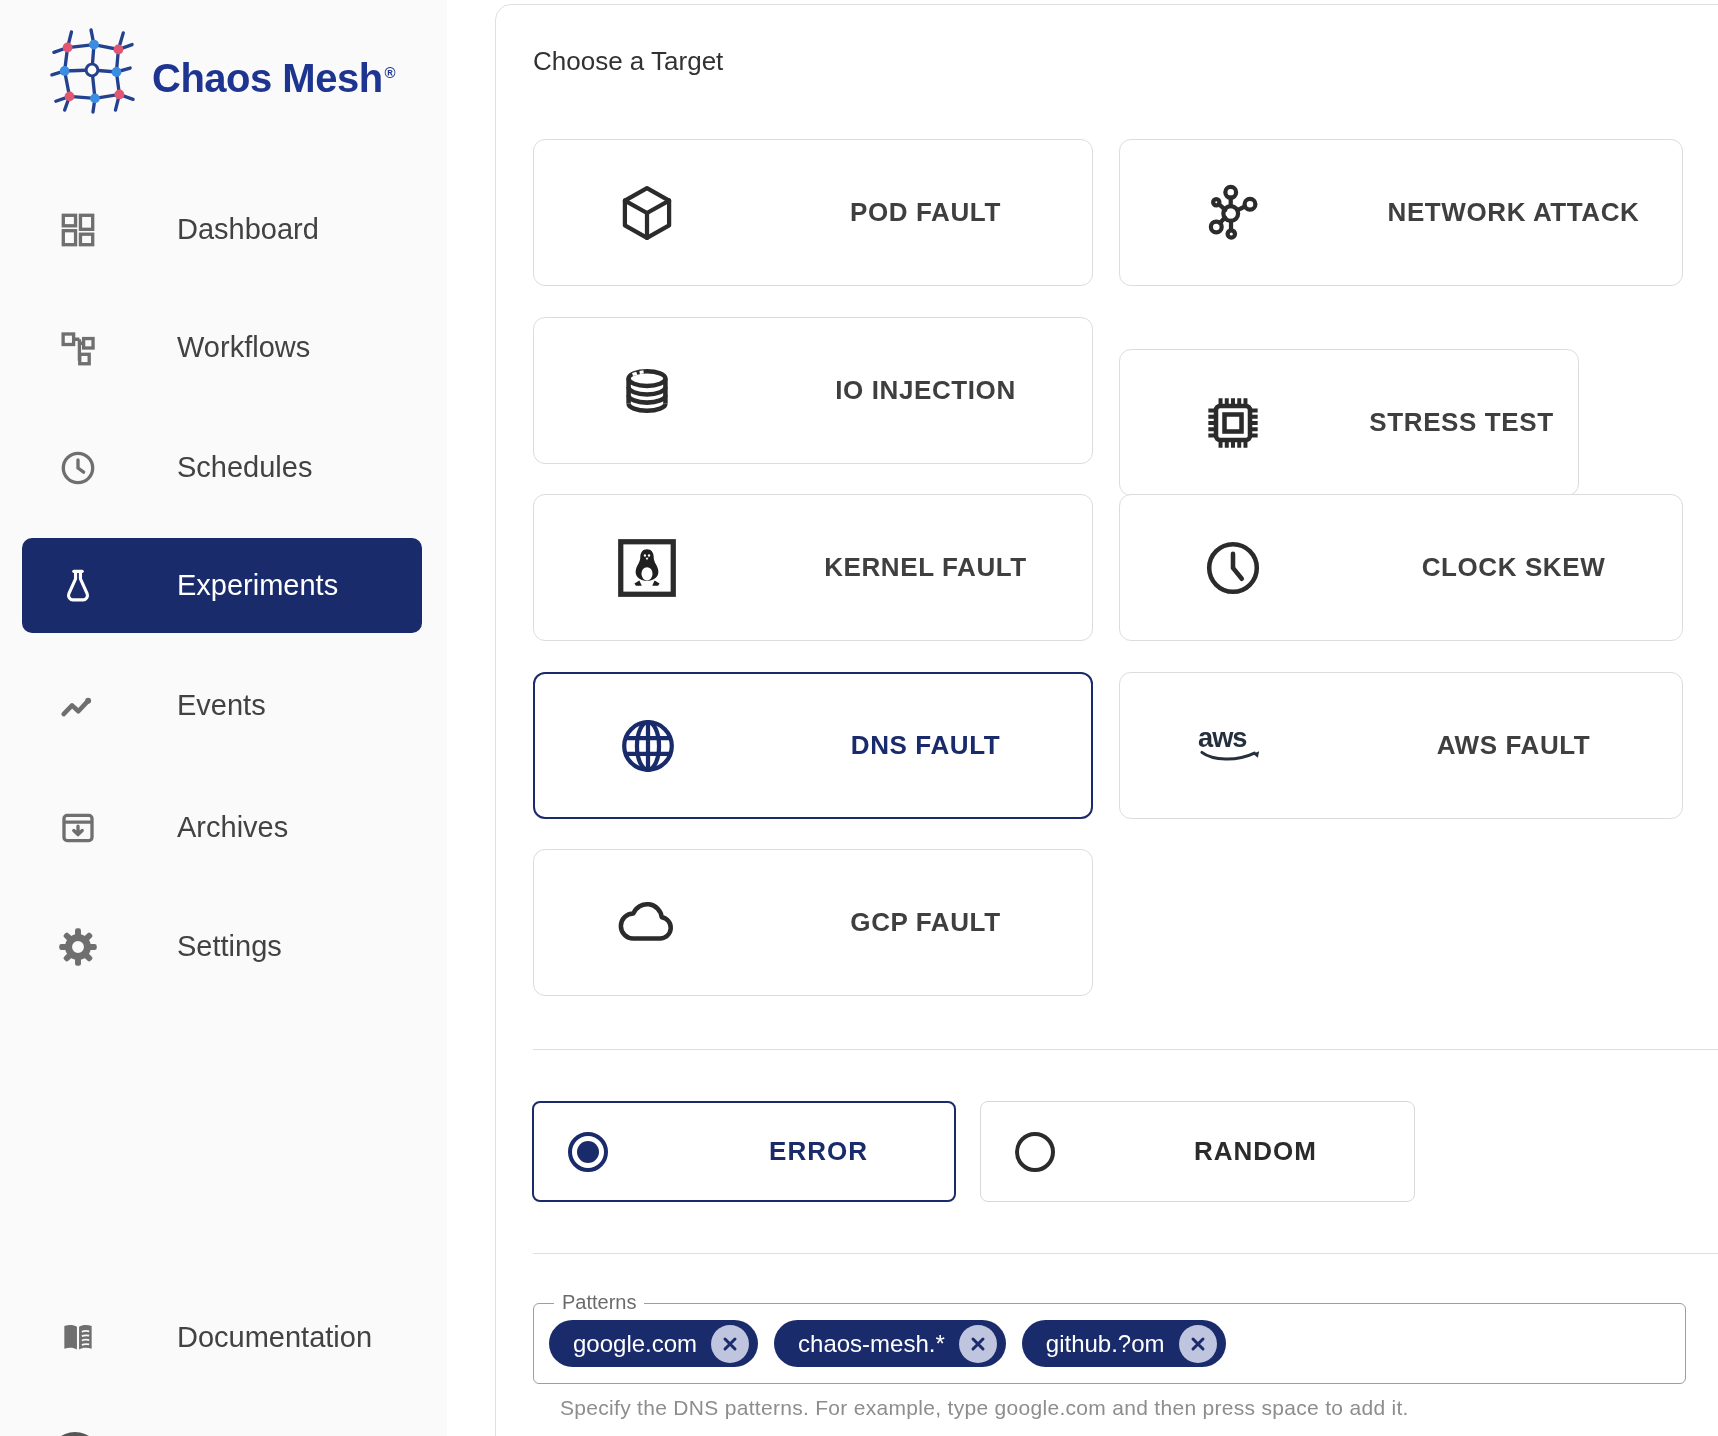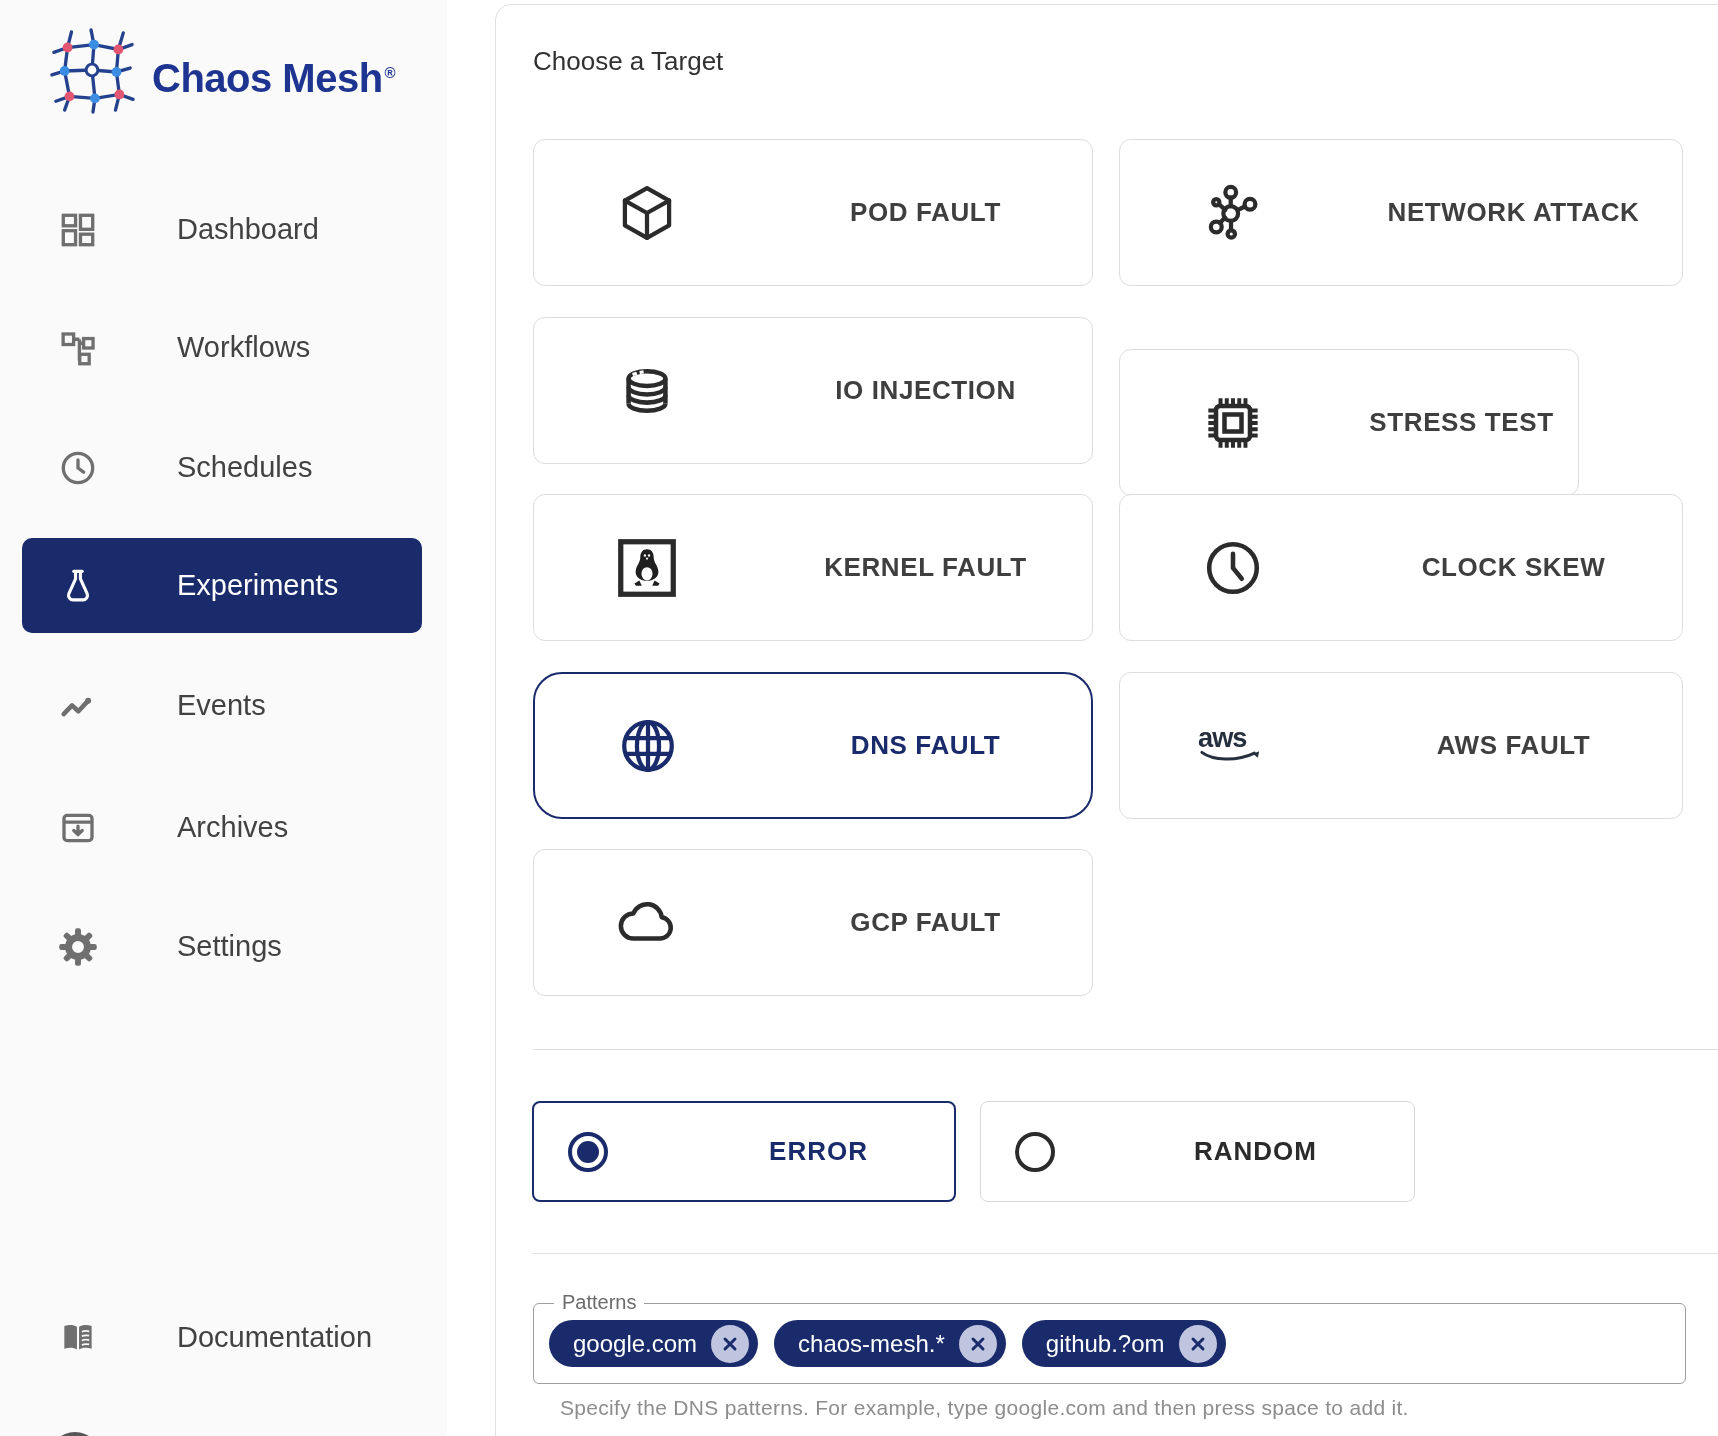--- a/index.html
+++ b/index.html
@@ -283,21 +283,21 @@
   <div class="card" style="left:1119px;top:494px;width:564px;justify-content:space-between;">
     <span class="ico-zone">
       <svg viewBox="0 0 24 24" width="68" height="68" fill="none" stroke="#2b2b2b" stroke-width="1.6" stroke-linecap="round">
         <circle cx="12" cy="12" r="8.4"></circle>
         <path d="M12 7 V12 L15.1 15.8"></path>
       </svg>
     </span>
     <span class="label-zone">CLOCK SKEW</span>
   </div>
 
-  <div class="card selected" style="left:533px;top:672px;border-radius:29px;">
+  <div class="card selected" style="left:533px;top:672px;">
     <span class="ico-zone">
       <svg viewBox="0 0 24 24" width="68" height="68" fill="none" stroke="#1a2b6b" stroke-width="1.5">
         <circle cx="12" cy="12" r="8.4"></circle>
         <ellipse cx="12" cy="12" rx="3.9" ry="8.4"></ellipse>
         <path d="M3.6 9.2 H20.4"></path>
         <path d="M3.6 14.8 H20.4"></path>
         <path d="M12 3.6 V20.4"></path>
       </svg>
     </span>
     <span class="label-zone">DNS FAULT</span>

